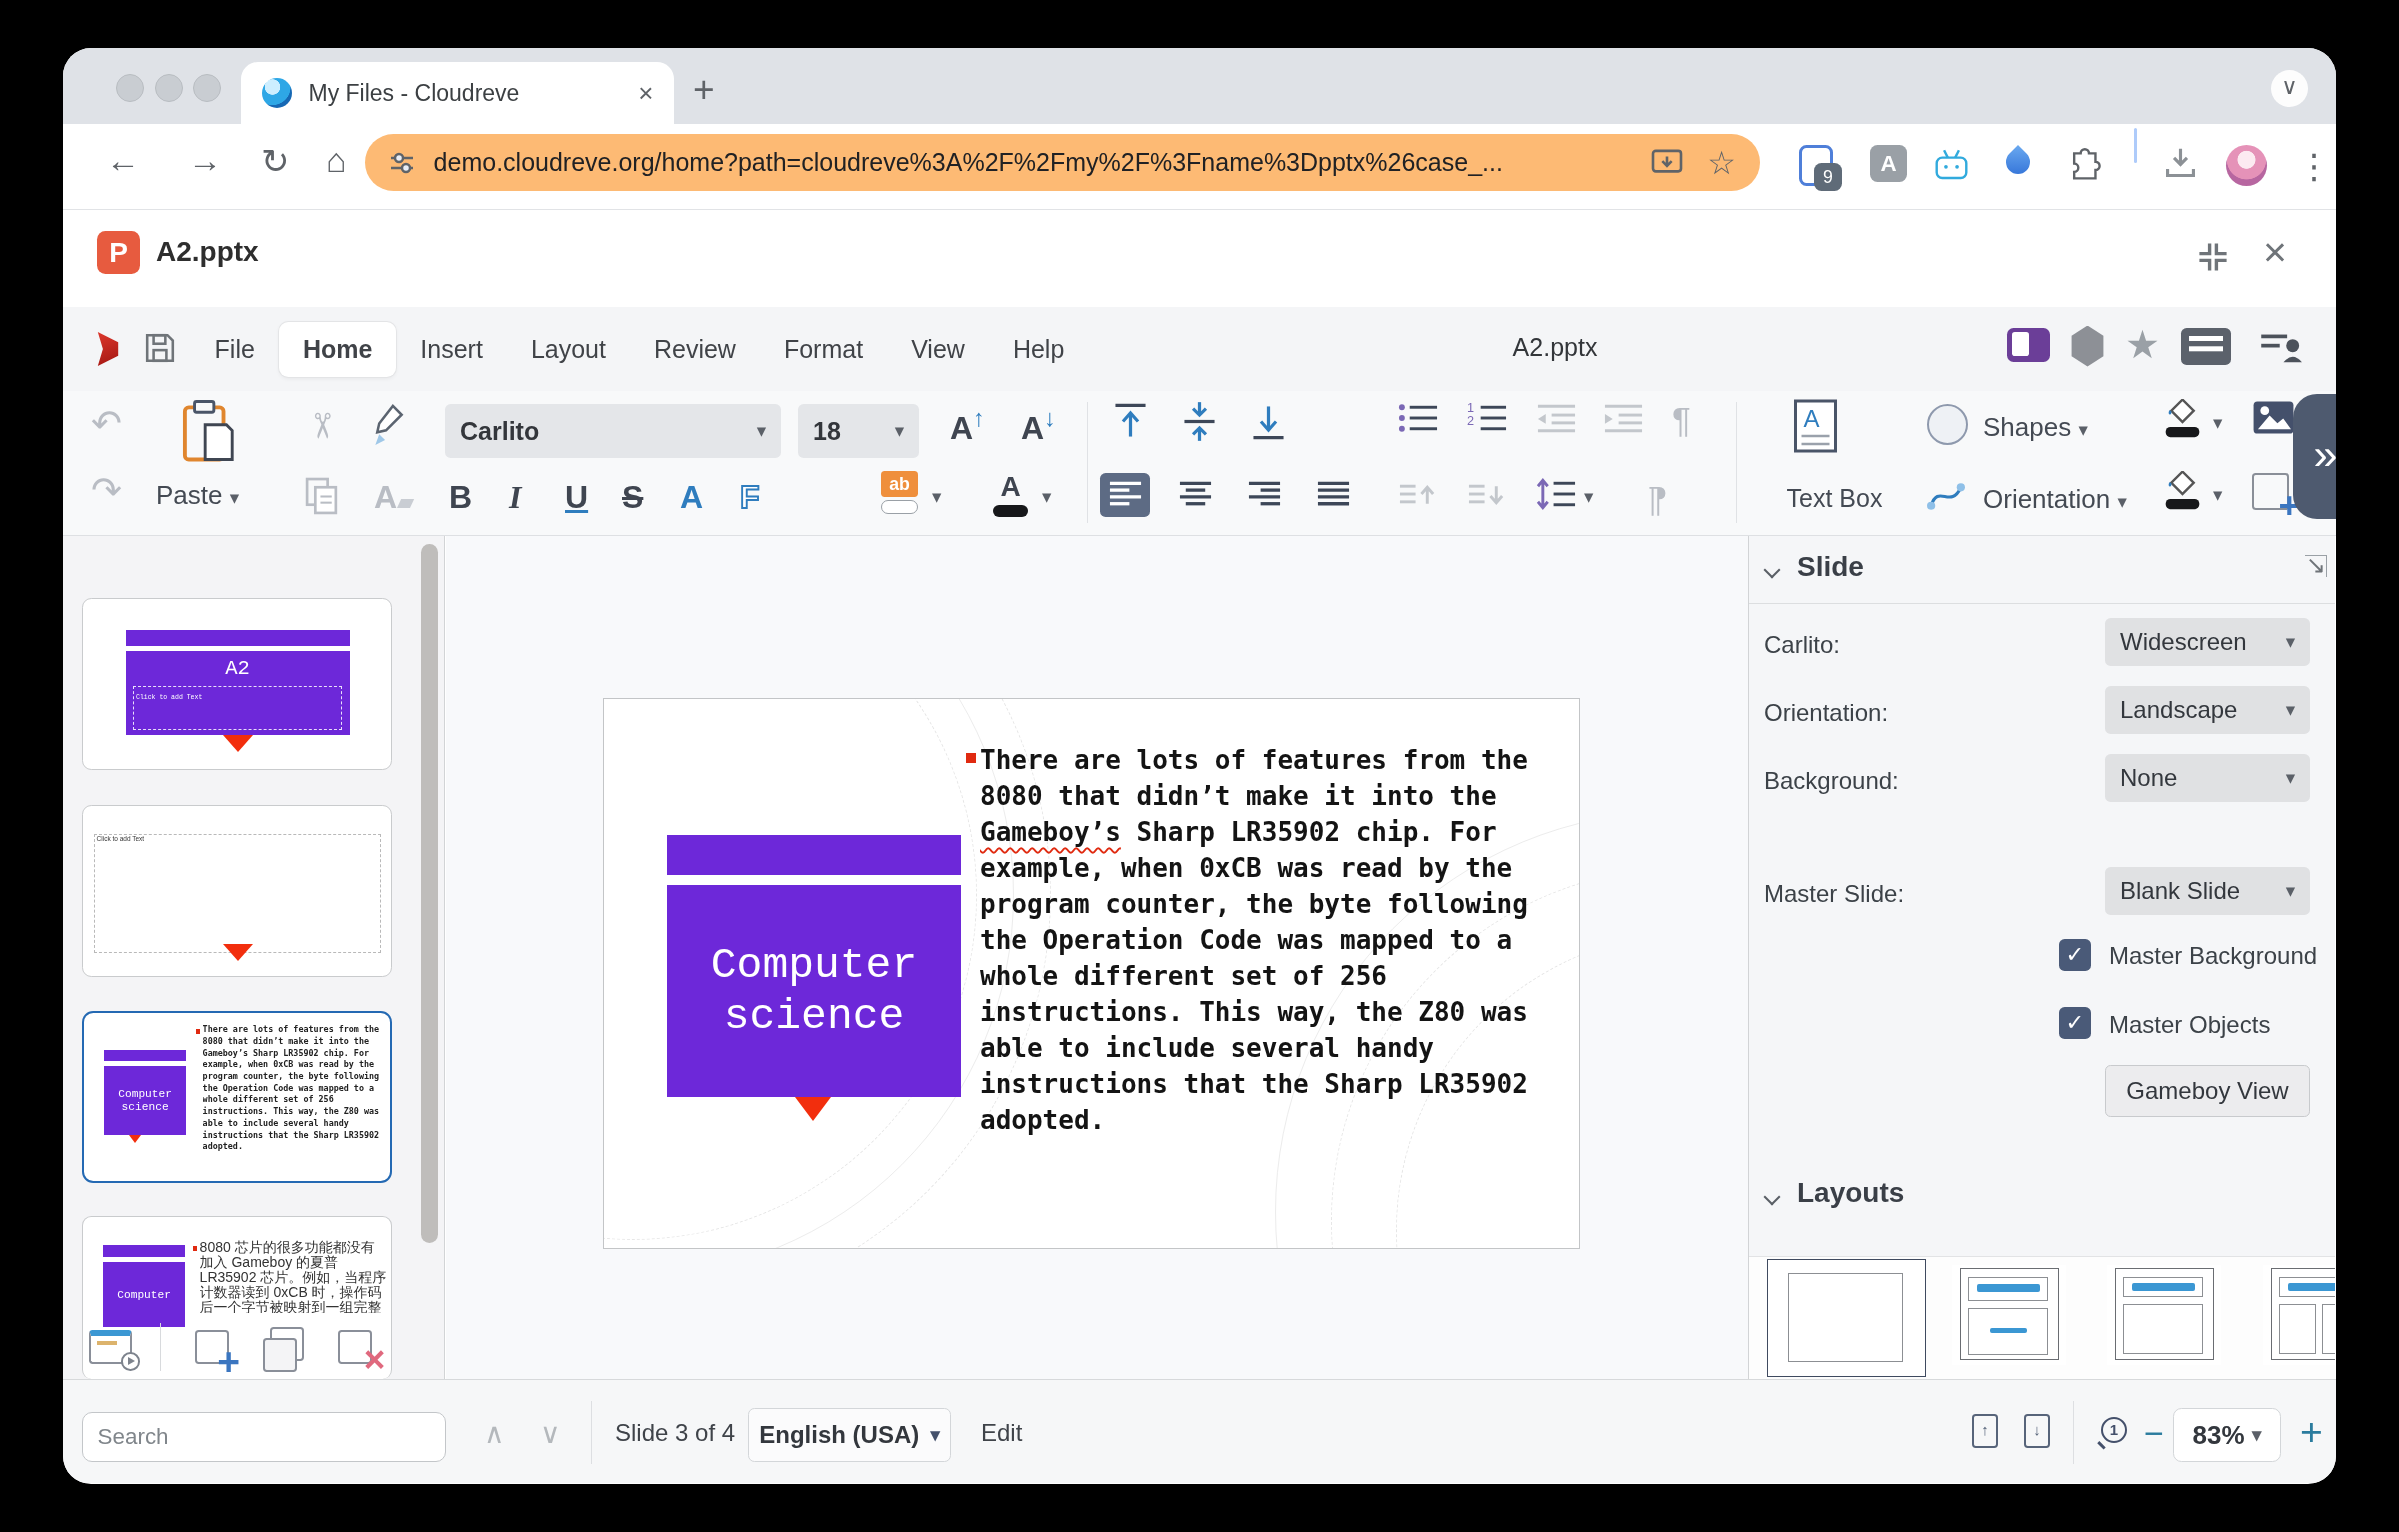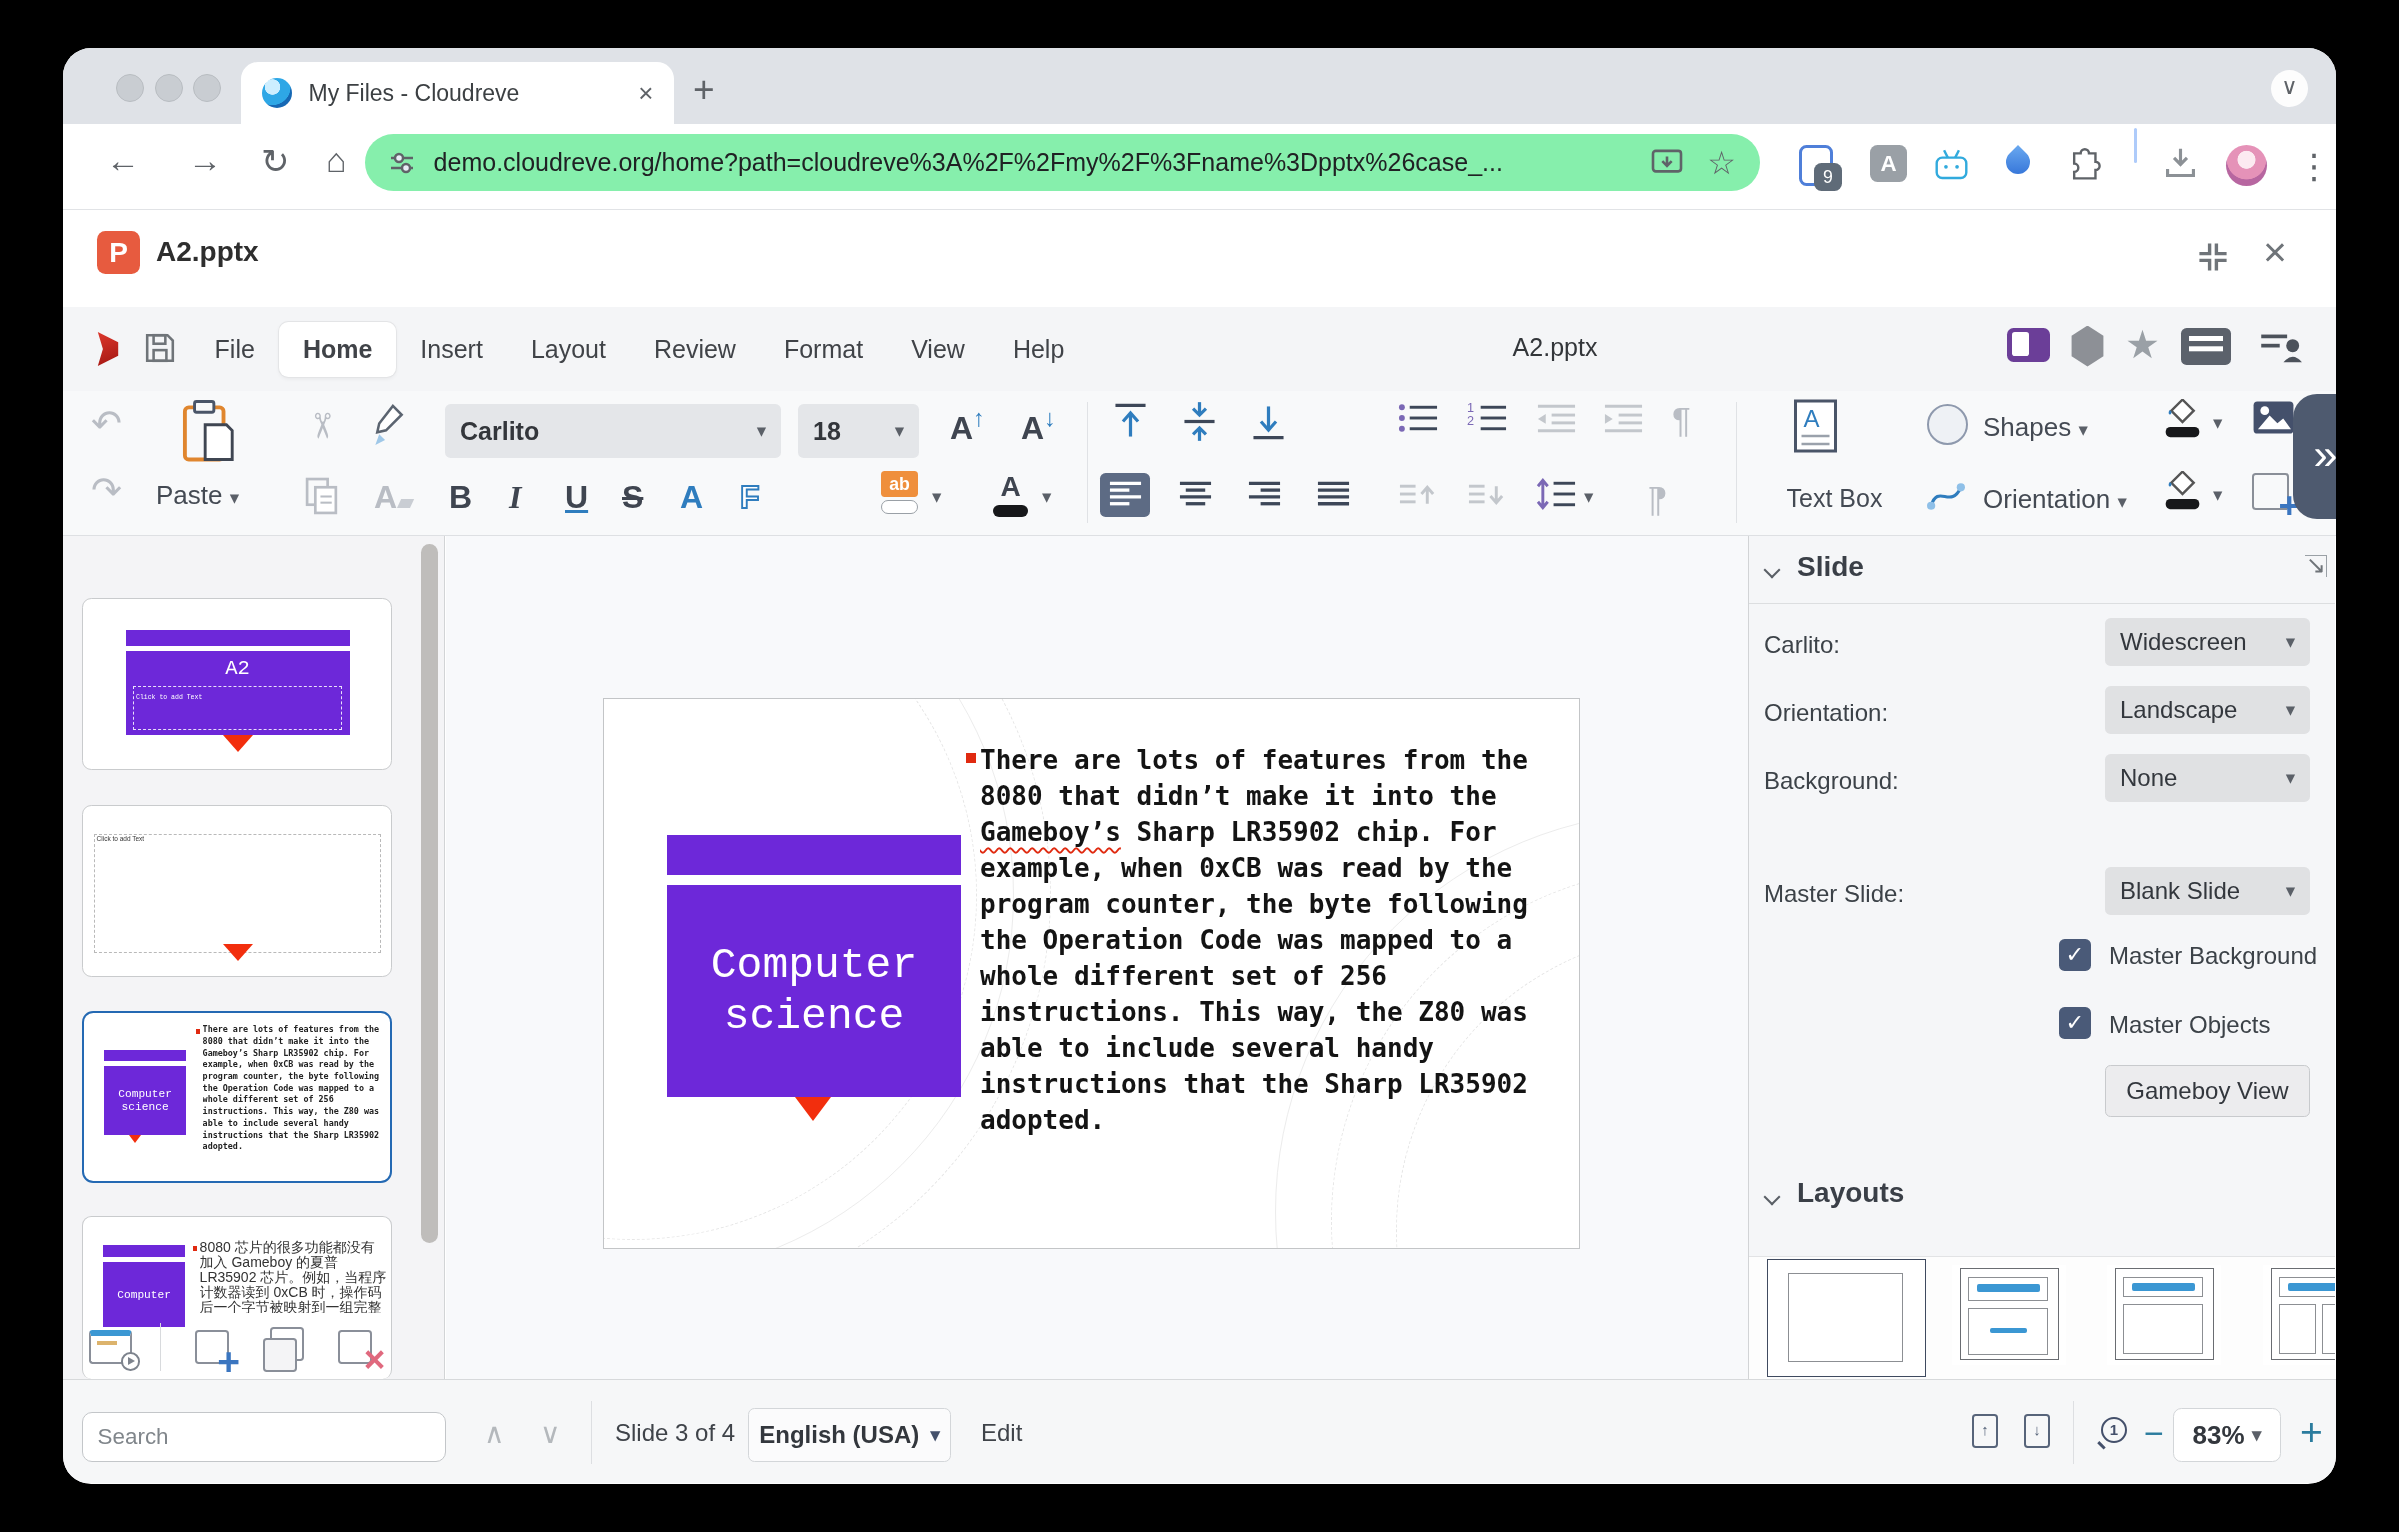--- a/index.html
+++ b/index.html
@@ -12,21 +12,21 @@
   .traffic { position:absolute; top:26px; width:28px; height:28px; border-radius:50%; background:#c9cdd2; border:0.9px solid #b8bcc1; }
   .tab { position:absolute; left:178px; top:14px; width:433px; height:62px; background:#fff; border-radius:17px 17px 0 0; display:flex; align-items:center; padding:0 20.5px; }
   .favicon { width:30px; height:30px; border-radius:50%; background:radial-gradient(circle at 35% 30%, #cdeeff 0 26%, #2ea7e6 28% 62%, #1668b4 64% 100%); flex:0 0 auto; }
   .tab-title { font-size:23px; color:#3c4043; margin-left:17px; flex:1 1 auto; white-space:nowrap; overflow:hidden; }
   .tab-close { font-size:26px; color:#5f6368; margin-left:9.3px; }
   .newtab { position:absolute; left:630px; top:20.5px; font-size:37px; color:#5f6368; font-weight:300; }
   .tabsearch { position:absolute; left:2208px; top:22.4px; width:37px; height:37px; border-radius:50%; background:#fdfdfd; color:#5f6368; text-align:center; line-height:34px; font-size:22.4px; }
 
   .navbar { position:absolute; left:0; top:76px; width:100%; height:86px; background:#fff; border-bottom:0.9px solid #e1e3e6; }
   .navico { position:absolute; top:17px; font-size:34px; color:#5f6368; }
-  .urlbar { position:absolute; left:302px; top:10.3px; width:1395px; height:57px; background:#86efac; border-radius:32px; display:flex; align-items:center; padding:0 24px; }
+  .urlbar { position:absolute; left:302px; top:10.3px; width:1395px; height:57px; background:#fdba74; border-radius:32px; display:flex; align-items:center; padding:0 24px; }
   .url-text { font-size:25px; color:#202124; margin-left:18.6px; flex:1 1 auto; white-space:nowrap; overflow:hidden; }
   .ext { position:absolute; top:20.5px; }
   .ext-a { width:37px; height:37px; background:#9aa0a6; border-radius:7.5px; color:#fff; font-size:22.4px; font-weight:bold; text-align:center; line-height:37px; }
   .badge9-box { width:34px; height:41px; border:3.7px solid #4f7fd9; border-radius:7.5px; }
   .badge9-num { position:absolute; left:15px; top:18.6px; width:28px; height:28px; background:#5f6b78; border-radius:7.5px; color:#fff; font-size:17.7px; text-align:center; line-height:28px; }
   .drop { width:24px; height:24px; background:linear-gradient(135deg,#6aa9f0,#2f6fd6); border-radius:0 50% 50% 50%; transform:rotate(45deg); }
   .avatar { width:41px; height:41px; border-radius:50%; background:radial-gradient(circle at 50% 36%, #fceaf1 0 26%, #e592b8 28% 58%, #b766a0 60% 100%); }
   .vsep { width:2.8px; background:#aecbfa; border-radius:1.9px; }
 
   

